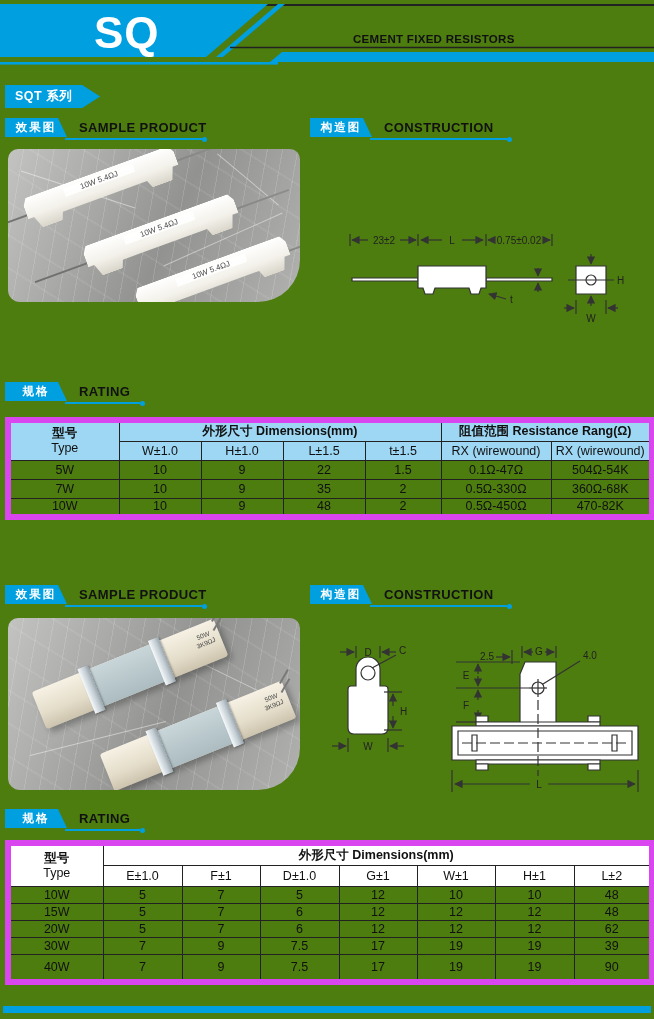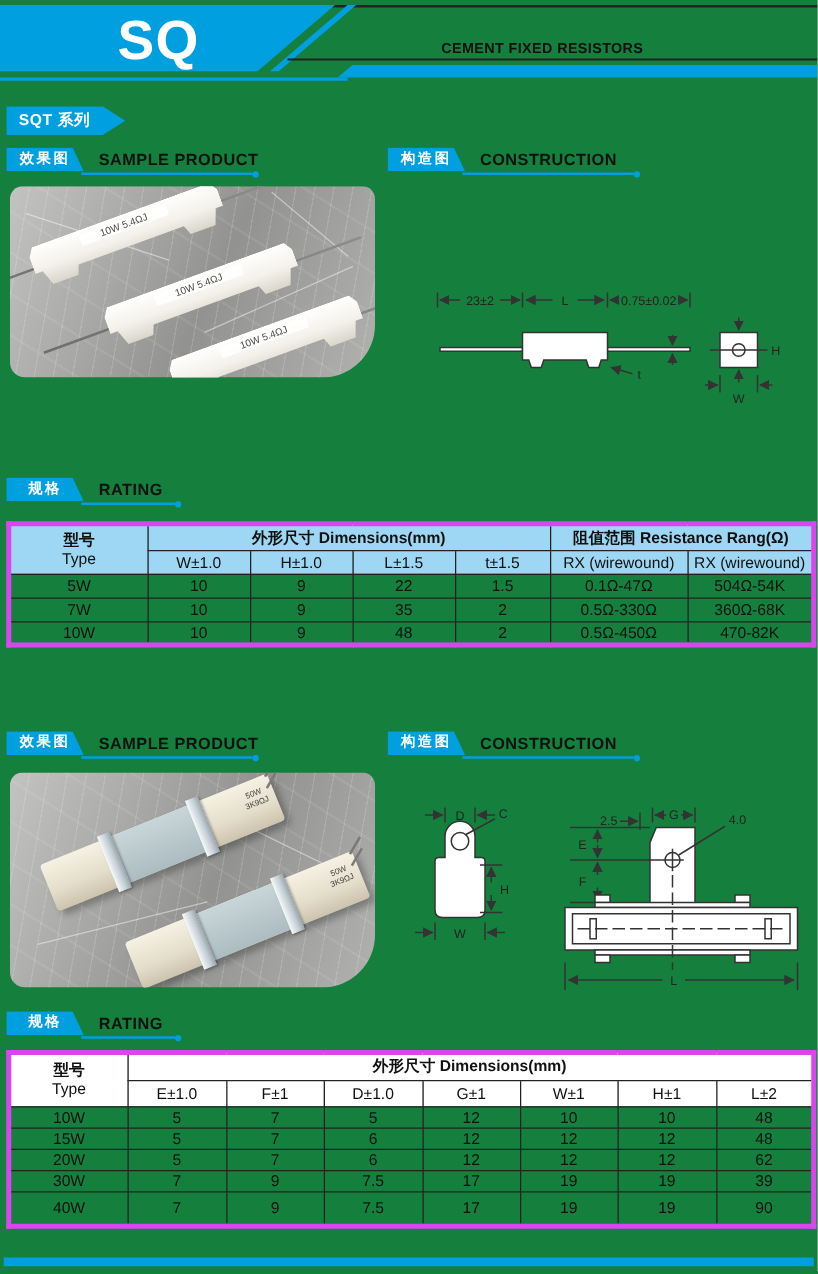--- a/index.html
+++ b/index.html
@@ -2,21 +2,21 @@
 <html><head>
 <meta charset="utf-8">
 <style>
   :root{
     --accent:#009FE0;
     --thead:#9ED7F3;
     --ink:#1a1a1a;
   }
   *{margin:0;padding:0;box-sizing:border-box;}
   body{background:#e8e8e8;font-family:"Liberation Sans",sans-serif;}
-  .page{position:relative;width:654px;height:1019px;background:#15803d;overflow:hidden;
+  .page{position:relative;width:654px;height:1019px;background:#4d7c0f;overflow:hidden;
         font-family:"Liberation Sans",sans-serif;color:var(--ink);}
 
   
   .hdr-svg{position:absolute;left:0;top:0;}
   .logo{position:absolute;left:94px;top:8px;font-size:44px;font-weight:bold;color:#fff;letter-spacing:1px;}
   .title-cn{position:absolute;left:202px;top:20px;font-size:19px;font-weight:bold;letter-spacing:1px;color:#111;}
   .title-en{position:absolute;left:353px;top:33px;font-size:11.5px;font-weight:bold;letter-spacing:.3px;color:#111;}
 
   
   .series-badge{position:absolute;left:5px;height:23px;line-height:23px;background:var(--accent);
@@ -61,21 +61,21 @@
 
   
   .diag{position:absolute;}
   .diag text{font-family:"Liberation Sans",sans-serif;font-size:10px;fill:#222;}
   .diag line,.diag rect,.diag path,.diag circle,.diag polygon{vector-effect:non-scaling-stroke;}
 
   
   table.spec{position:absolute;border-collapse:collapse;table-layout:fixed;width:644px;left:5px;
     font-size:12.5px;text-align:center;color:#111;}
   table.spec td{border:1px solid #222;padding:0;vertical-align:middle;}
-  table.spec{border:4px solid #d946ef;}
+  table.spec{border:6px solid #d946ef;}
   .t1 .hd{background:var(--thead);}
   .t2 .hd{background:#fff;}
   .grp{font-weight:bold;}
   .typehd{line-height:15px;font-weight:bold;}
   .typehd .en{font-weight:normal;}
 
   .footer-bar{position:absolute;left:3px;top:1006px;width:648px;height:7px;background:var(--accent);}
 </style>
 </head>
 <body>

